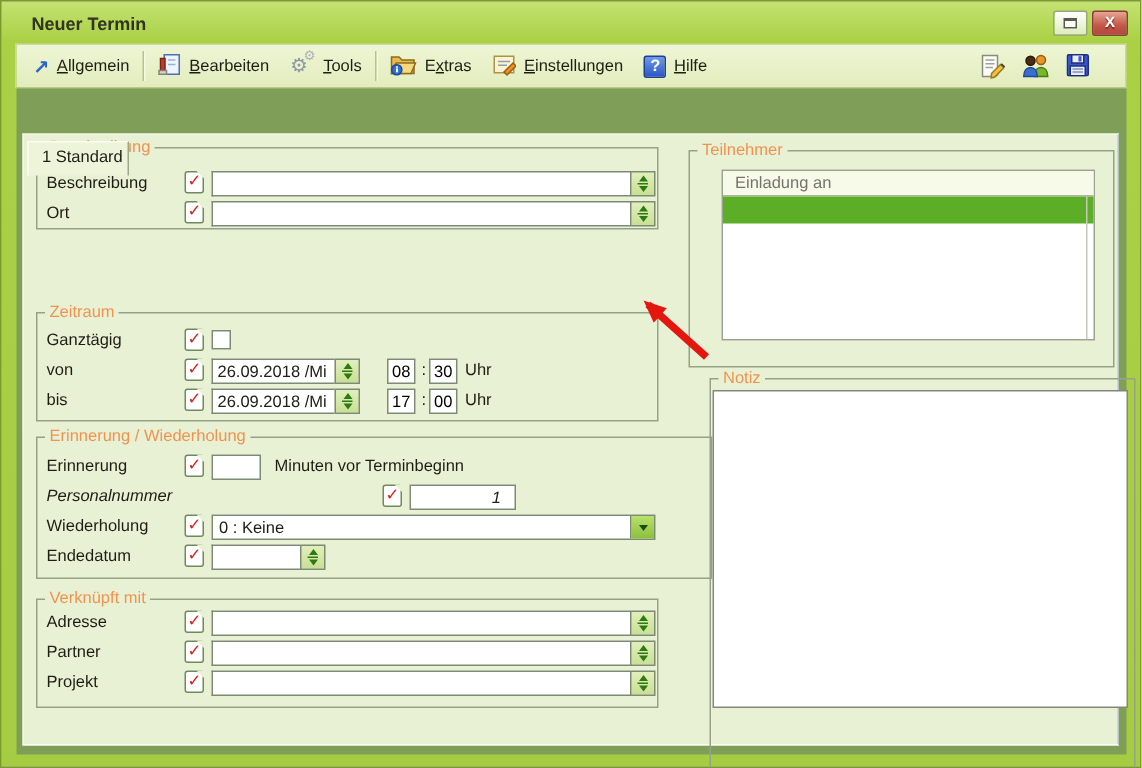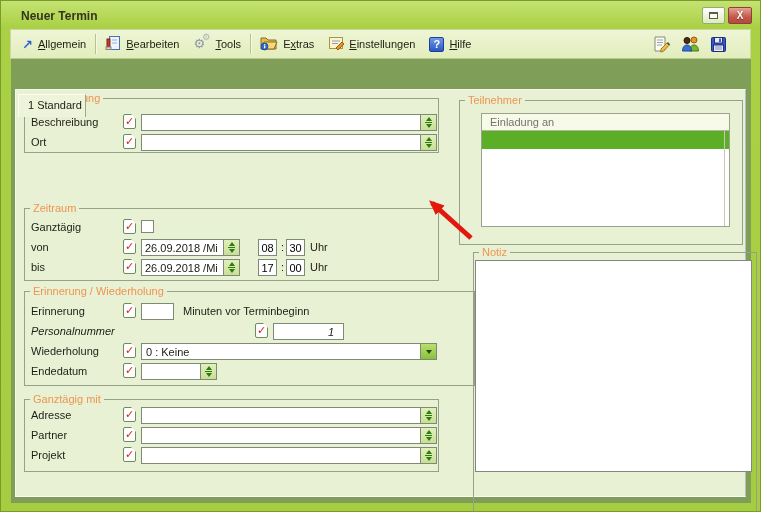--- a/index.html
+++ b/index.html
@@ -294,21 +294,21 @@
             <span class="spin">
                 <i class="tu"></i>
                 <i class="bar"></i>
                 <i class="td"></i>
               </span>
           </div>
         </div>
       </div>
 
       <div class="fs" style="left:8px;top:309px;width:415px;height:73px;">
-        <span class="legend">Ganztägig mit</span>
+        <span class="legend">Verknüpft mit</span>
         <div class="row" style="top:7px;">
           <span class="lbl">Adresse</span>
           <span class="chk"></span>
           <div class="grp" style="left:116px;width:296px;">
             <input class="inp" value="" style="">
             <span class="spin">
                 <i class="tu"></i>
                 <i class="bar"></i>
                 <i class="td"></i>
               </span>

